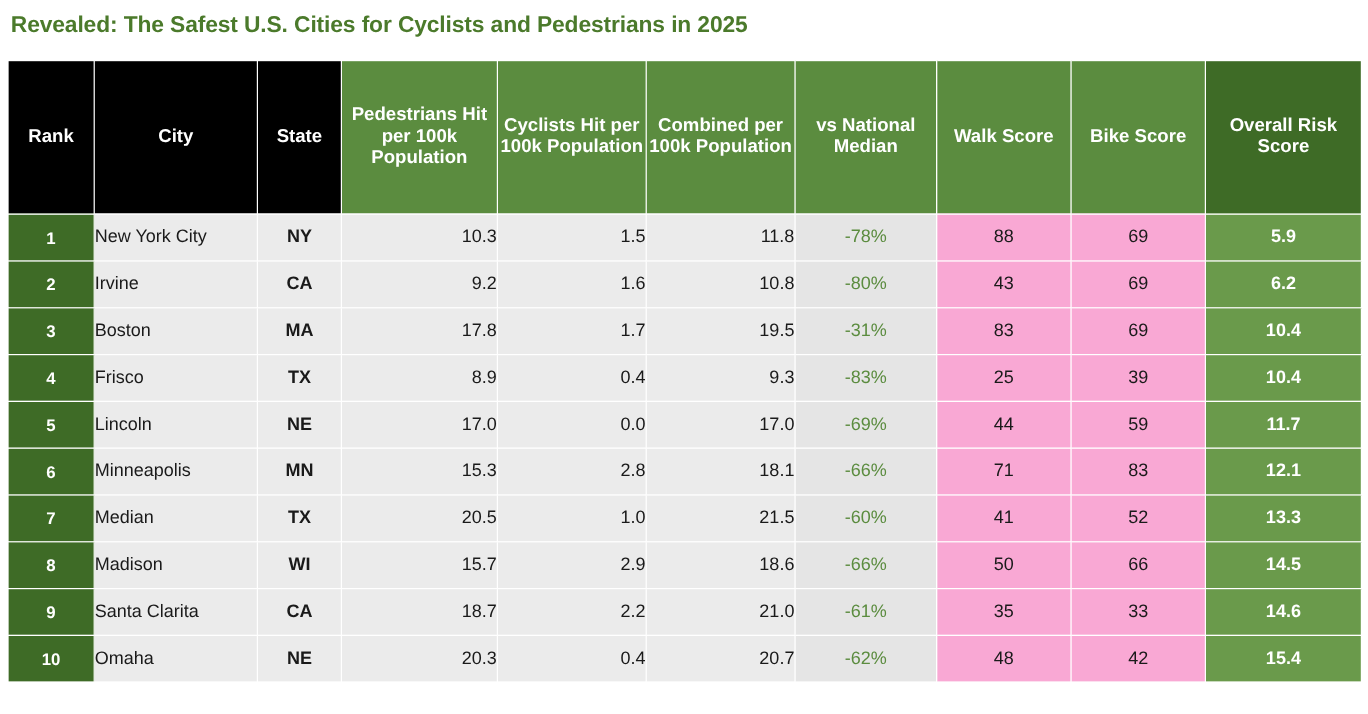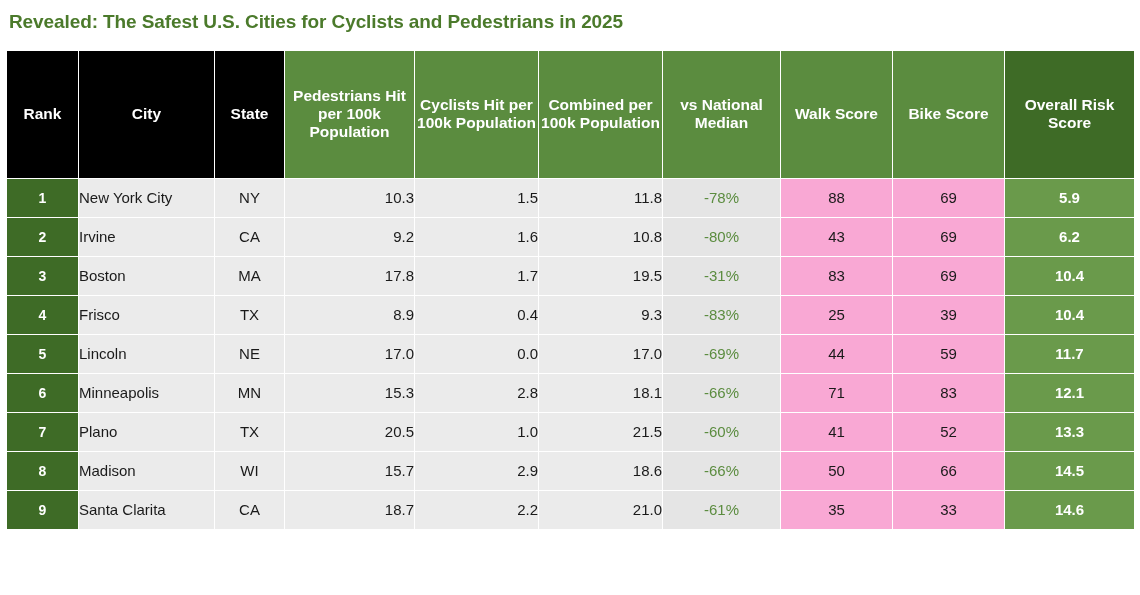--- a/index.html
+++ b/index.html
@@ -72,20 +72,21 @@
     font-size: 14px;
   }
   td.city {
     background: #ebebeb;
     text-align: left;
     padding-left: 11px;
   }
   td.state {
     background: #ebebeb;
     text-align: center;
+    font-weight: bold;
   }
   td.num {
     background: #ebebeb;
     text-align: right;
   }
   td.vs {
     background: #e5e5e5;
     text-align: center;
     color: #5b8c3f;
   }
@@ -214,21 +215,21 @@
         <td class="num">15.3</td>
         <td class="num">2.8</td>
         <td class="num">18.1</td>
         <td class="vs">-66%</td>
         <td class="score">71</td>
         <td class="score">83</td>
         <td class="overall">12.1</td>
       </tr>
       <tr>
         <td class="rank">7</td>
-        <td class="city">Plano</td>
+        <td class="city">Median</td>
         <td class="state">TX</td>
         <td class="num">20.5</td>
         <td class="num">1.0</td>
         <td class="num">21.5</td>
         <td class="vs">-60%</td>
         <td class="score">41</td>
         <td class="score">52</td>
         <td class="overall">13.3</td>
       </tr>
       <tr>
@@ -248,16 +249,28 @@
         <td class="city">Santa Clarita</td>
         <td class="state">CA</td>
         <td class="num">18.7</td>
         <td class="num">2.2</td>
         <td class="num">21.0</td>
         <td class="vs">-61%</td>
         <td class="score">35</td>
         <td class="score">33</td>
         <td class="overall">14.6</td>
       </tr>
+      <tr>
+        <td class="rank">10</td>
+        <td class="city">Omaha</td>
+        <td class="state">NE</td>
+        <td class="num">20.3</td>
+        <td class="num">0.4</td>
+        <td class="num">20.7</td>
+        <td class="vs">-62%</td>
+        <td class="score">48</td>
+        <td class="score">42</td>
+        <td class="overall">15.4</td>
+      </tr>
     </tbody>
   </table>
 
 </div>
 
 </body></html>

